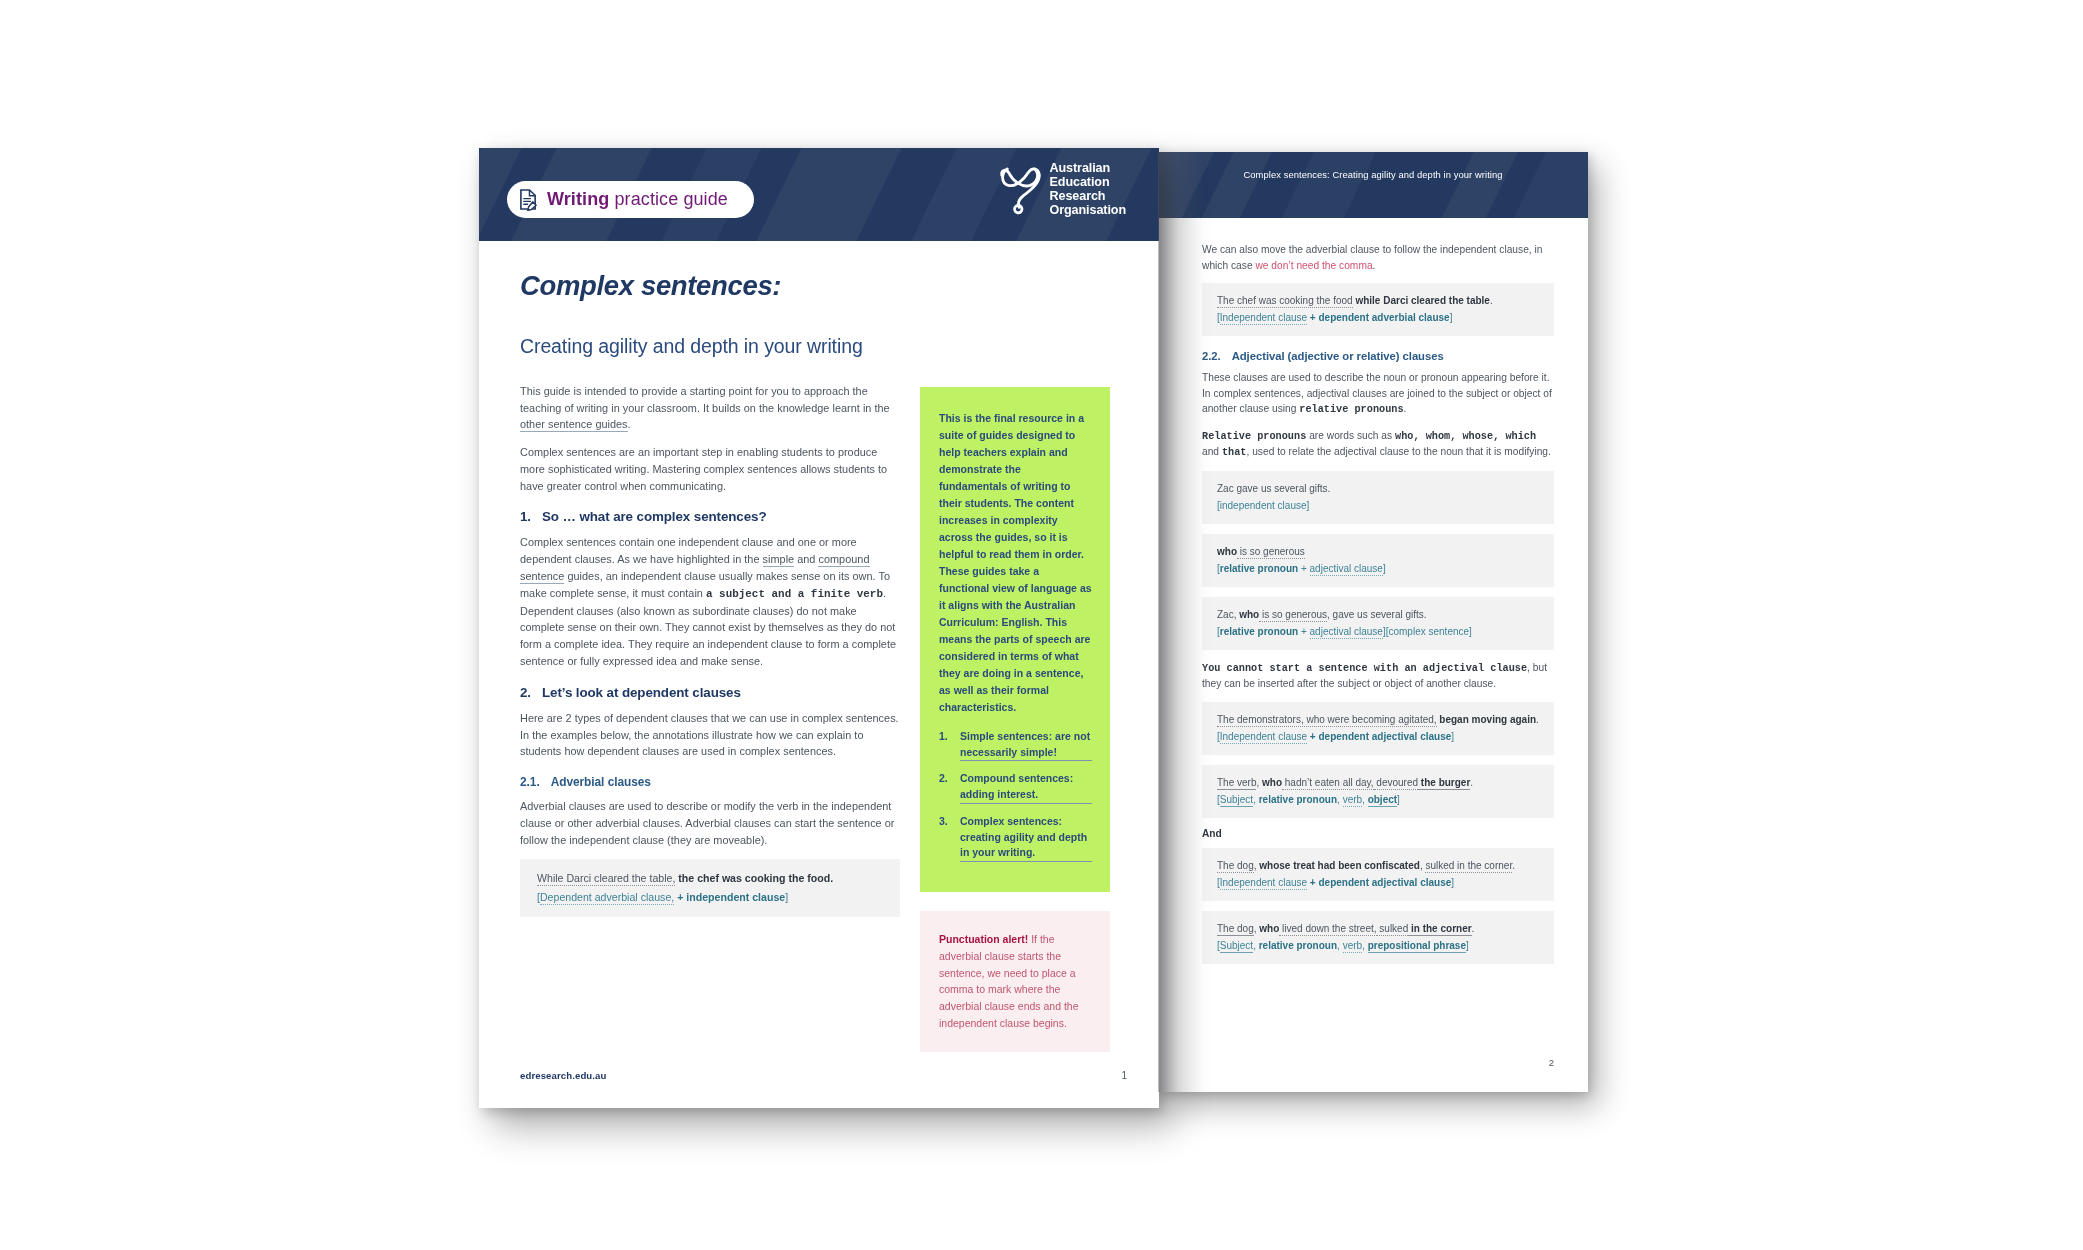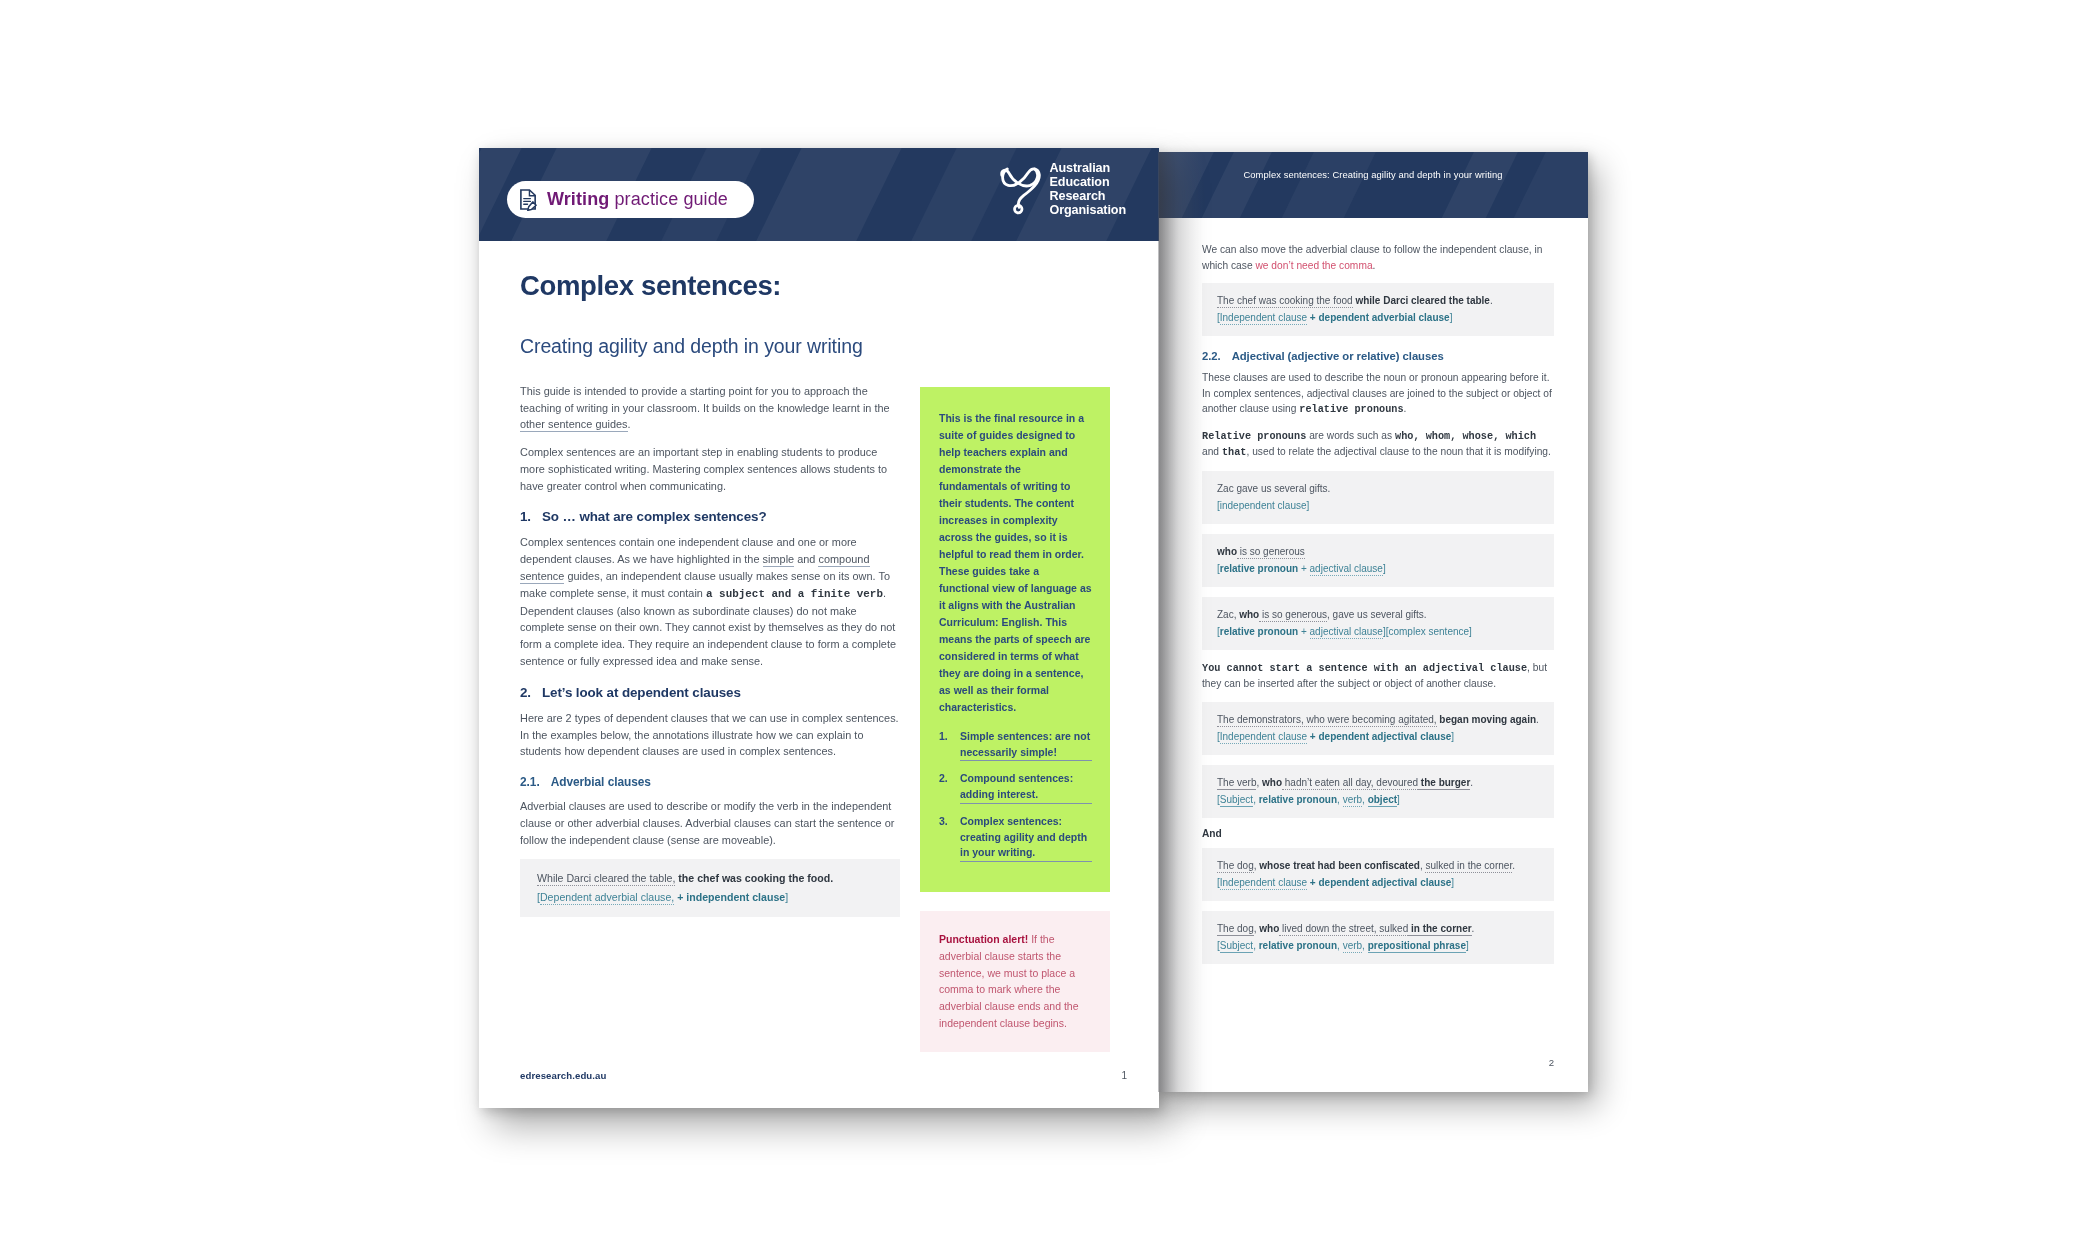--- a/index.html
+++ b/index.html
@@ -82,21 +82,21 @@
 
   
   .body-left { position: relative; padding: 30px 30px 0 41px; height: 867px; }
   .cols { display: flex; gap: 20px; }
   .col-main { width: 380px; flex: none; }
   .col-side { width: 190px; flex: none; padding-top: 4px; }
 
   
   h1.title {
     color: #1f3864; font-size: 27.5px; font-weight: 700;
-    letter-spacing: -0.35px; line-height: 1.12; margin-bottom: 4px;
+    letter-spacing: -0.35px; line-height: 1.12; margin-bottom: 4px; font-style: italic;
   }
   h2.subtitle {
     color: #2b4a7d; font-size: 19.5px; font-weight: 400;
     letter-spacing: -0.1px; line-height: 1.18; margin-bottom: 25px; margin-top: 33px;
   }
   p.body {
     color: #4d5560; font-size: 10.9px; line-height: 1.54;
     margin-bottom: 11px; letter-spacing: .02px;
   }
   p.body b { color: #2f3740; font-weight: 700; font-family: Liberation Mono, monospace; }
@@ -309,21 +309,21 @@
               <span>Let’s look at dependent clauses</span>
             </h3>
 
           <p class="body">Here are 2 types of dependent clauses that we can use in complex sentences. In the examples below, the annotations illustrate how we can explain to students how dependent clauses are used in complex sentences.</p>
 
           <h4 class="sub">
               <span class="num">2.1.</span>
               <span>Adverbial clauses</span>
             </h4>
 
-          <p class="body">Adverbial clauses are used to describe or modify the verb in the independent clause or other adverbial clauses. Adverbial clauses can start the sentence or follow the independent clause (sense are moveable).</p>
+          <p class="body">Adverbial clauses are used to describe or modify the verb in the independent clause or other adverbial clauses. Adverbial clauses can start the sentence or follow the independent clause (they are moveable).</p>
 
           <div class="ex">
             <div class="line"><span class="dot">While Darci cleared the table,</span><b> the chef was cooking the food.</b></div>
             <div class="line ann"><span>[</span><span class="dot-t">Dependent adverbial clause,</span><b> + independent clause</b><span>]</span></div>
           </div>
         </div>
 
         <div class="col-side">
           <div class="side-note">
             <p>This is the final resource in a suite of guides designed to help teachers explain and demonstrate the fundamentals of writing to their students. The content increases in complexity across the guides, so it is helpful to read them in order. These guides take a functional view of language as it aligns with the Australian Curriculum: English. This means the parts of speech are considered in terms of what they are doing in a sentence, as well as their formal characteristics.</p>
@@ -337,21 +337,21 @@
                   <span class="t">Compound sentences: adding interest.</span>
                 </li>
               <li>
                   <span class="n">3.</span>
                   <span class="t">Complex sentences: creating agility and depth in your writing.</span>
                 </li>
             </ol>
           </div>
 
           <div class="alert">
-            <p><b>Punctuation alert!</b><span> If the adverbial clause starts the sentence, we must to place a comma to mark where the adverbial clause ends and the independent clause begins.</span></p>
+            <p><b>Punctuation alert!</b><span> If the adverbial clause starts the sentence, we need to place a comma to mark where the adverbial clause ends and the independent clause begins.</span></p>
           </div>
         </div>
       </div>
     </div>
 
     <div class="foot">
       <span class="url">edresearch.edu.au</span>
       <span class="pg">1</span>
     </div>
   </div>

